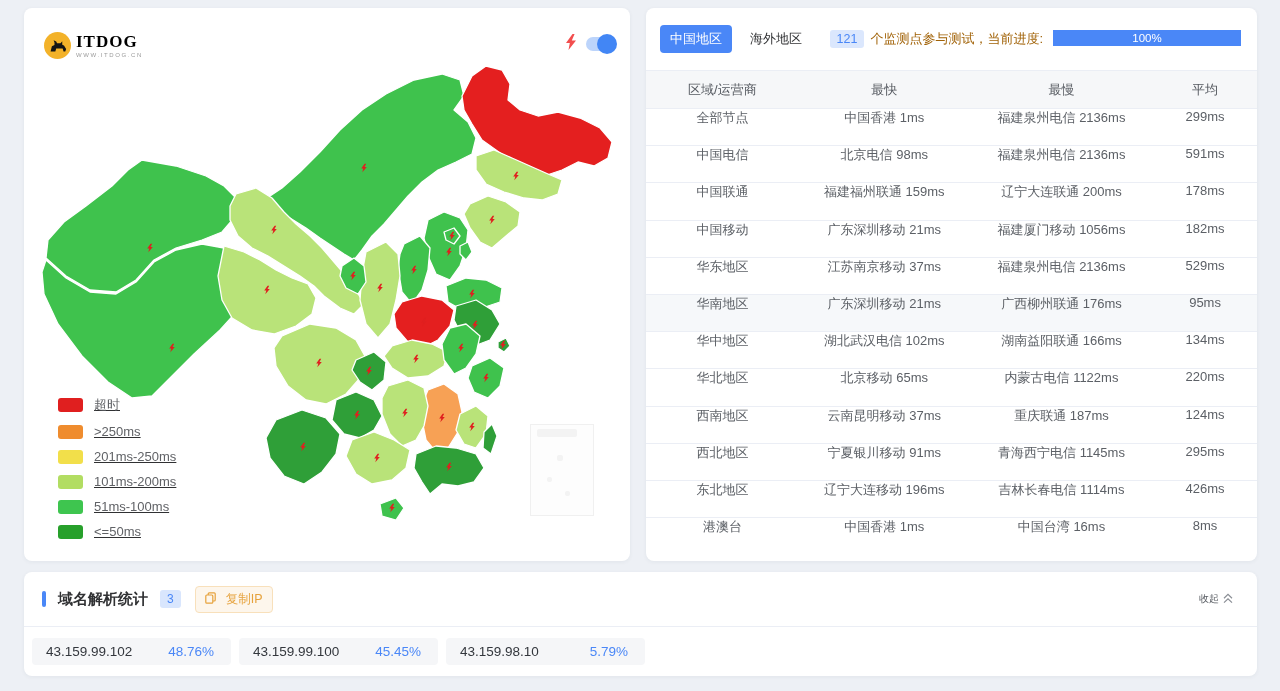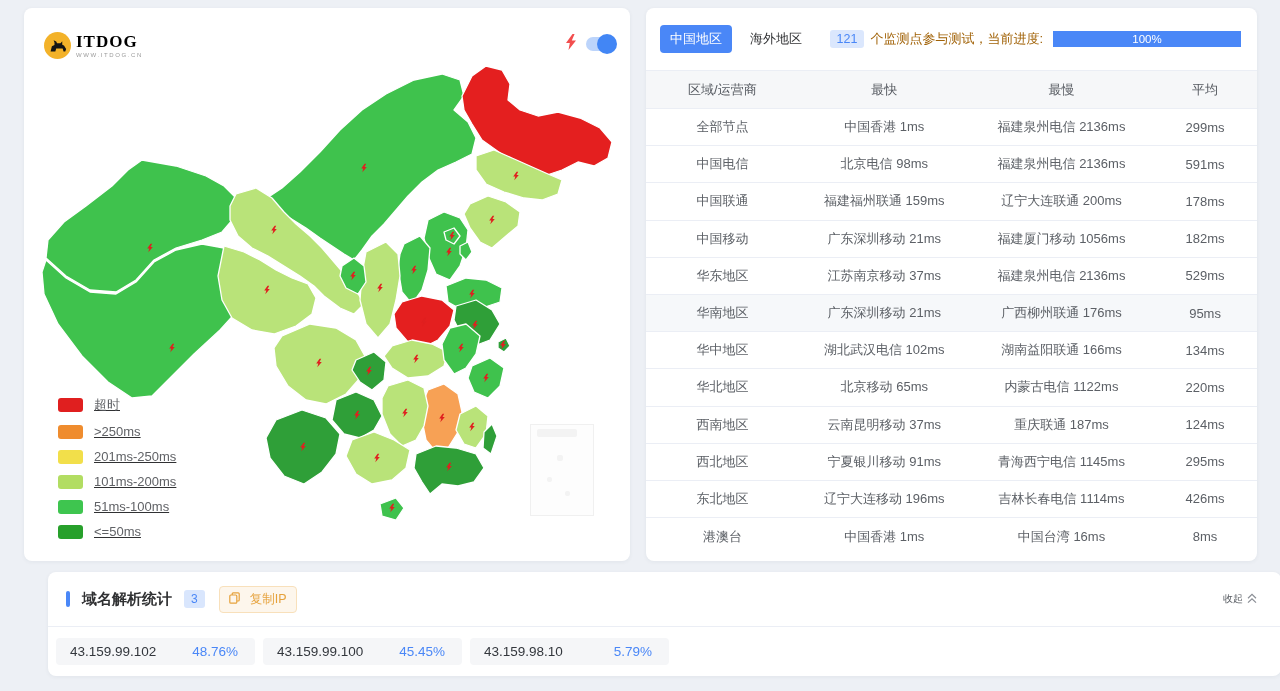--- a/index.html
+++ b/index.html
@@ -27,37 +27,37 @@
                border:1px solid #f0f0f0; background:#fdfdfd; z-index:1; }
   .sea-inset i { position:absolute; display:block; background:#f3f3f3; border-radius:2px; }
 
   
   .results-panel { left:646px; top:8px; width:611px; height:553px; }
   .results-header { display:flex; align-items:center; height:40px; margin:11px 16px 0 14px; }
   .tab { border:none; border-radius:4px; padding:5px 10px; font-size:13px; cursor:pointer;
          background:transparent; color:#303133; font-family:inherit; }
   .tab.active { background:#4a87f7; color:#fff; }
   .tab + .tab { margin-left:8px; }
-  .monitor { margin-left:auto; display:flex; align-items:center; gap:6px; }
+  .monitor { margin-left:auto; display:flex; gap:6px; }
   .count-badge { background:#dbe7fd; color:#4a87f7; font-size:12.5px; border-radius:3px; padding:2px 7px; }
   .monitor-text { font-size:13px; color:#a16207; }
   .progress { width:188px; height:16px; border-radius:0; background:#4a87f7; margin-left:4px;
               display:flex; align-items:center; justify-content:center; }
   .progress span { color:#fff; font-size:11.5px; }
   .thead { display:flex; height:39px; align-items:center; margin-top:11px;
            background:#f6f7f9; border-top:1px solid #ebeef5; border-bottom:1px solid #ebeef5; }
   .thead > div { font-size:13px; color:#54585f; text-align:center; }
-  .tbody .trow { display:flex; align-items:center; height:37.2px; border-bottom:1px solid #ebeef5; }
+  .tbody .trow { display:flex; align-items:flex-start; height:37.2px; border-bottom:1px solid #ebeef5; }
   .tbody .trow:last-child { border-bottom:none; }
   .trow > div { font-size:13px; color:#5c6066; text-align:center; }
   .trow.hl { background:#f6f8fa; }
   .c0 { width:25%; } .c1 { width:28%; } .c2 { width:30%; } .c3 { width:17%; }
 
   
-  .dns-panel { left:24px; top:572px; width:1233px; height:104px;margin-left:24px; }
+  .dns-panel { left:24px; top:572px; width:1233px; height:104px; }
   .dns-header { display:flex; align-items:center; height:54px; padding:0 24px 0 18px; }
   .dns-bar { width:4px; height:16px; border-radius:2px; background:#4a87f7; margin-right:12px; }
   .dns-title { font-size:15px; font-weight:bold; color:#303133; }
   .dns-badge { background:#d9e6fd; color:#4a87f7; font-size:12px; border-radius:3px; padding:2px 7px; margin-left:12px; }
   .copy-btn { display:flex; align-items:center; gap:10px; margin-left:14px; cursor:pointer;
               background:#fdf6ec; border:1px solid #f8e0bb; color:#e6a23c; font-size:12.5px;
               border-radius:4px; padding:4px 9px; font-family:inherit; }
   .collapse { margin-left:auto; display:flex; align-items:flex-end; gap:4px; font-size:10px; color:#5c6066; cursor:pointer; }
   .dns-divider { height:1px; background:#ebeef5; }
   .chips { display:flex; align-items:flex-end; gap:8px; padding:11px 8px; }

